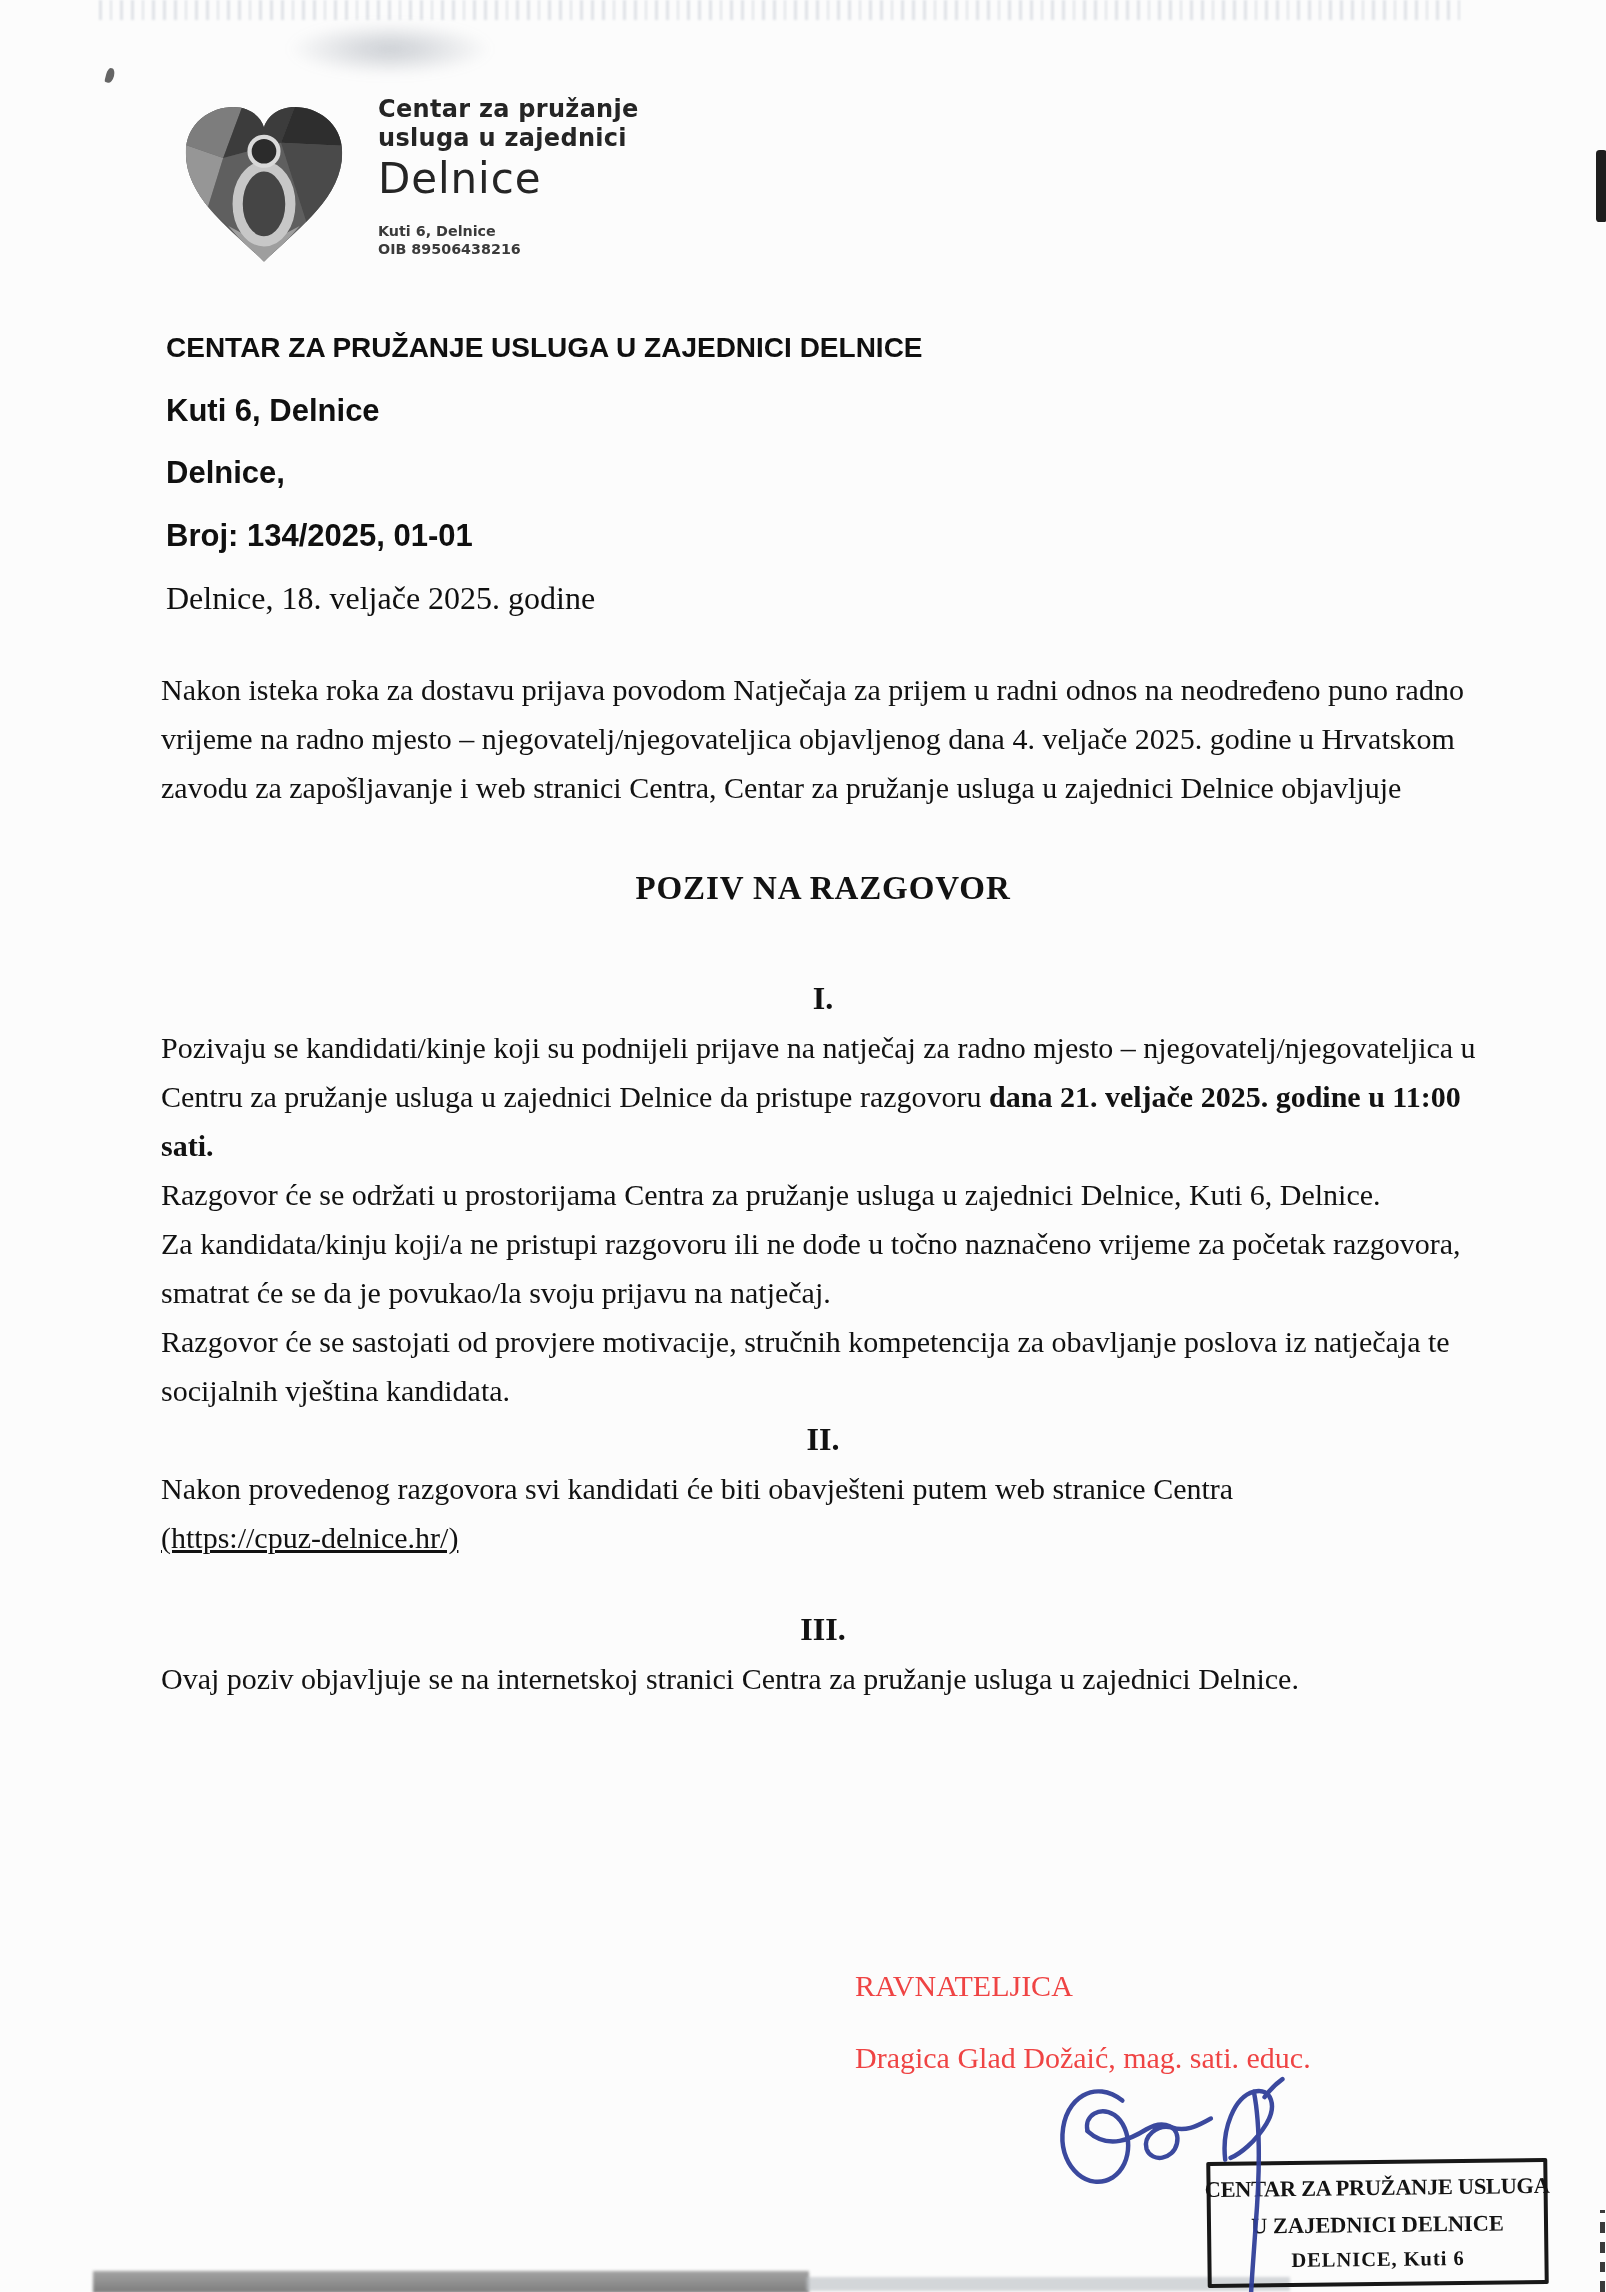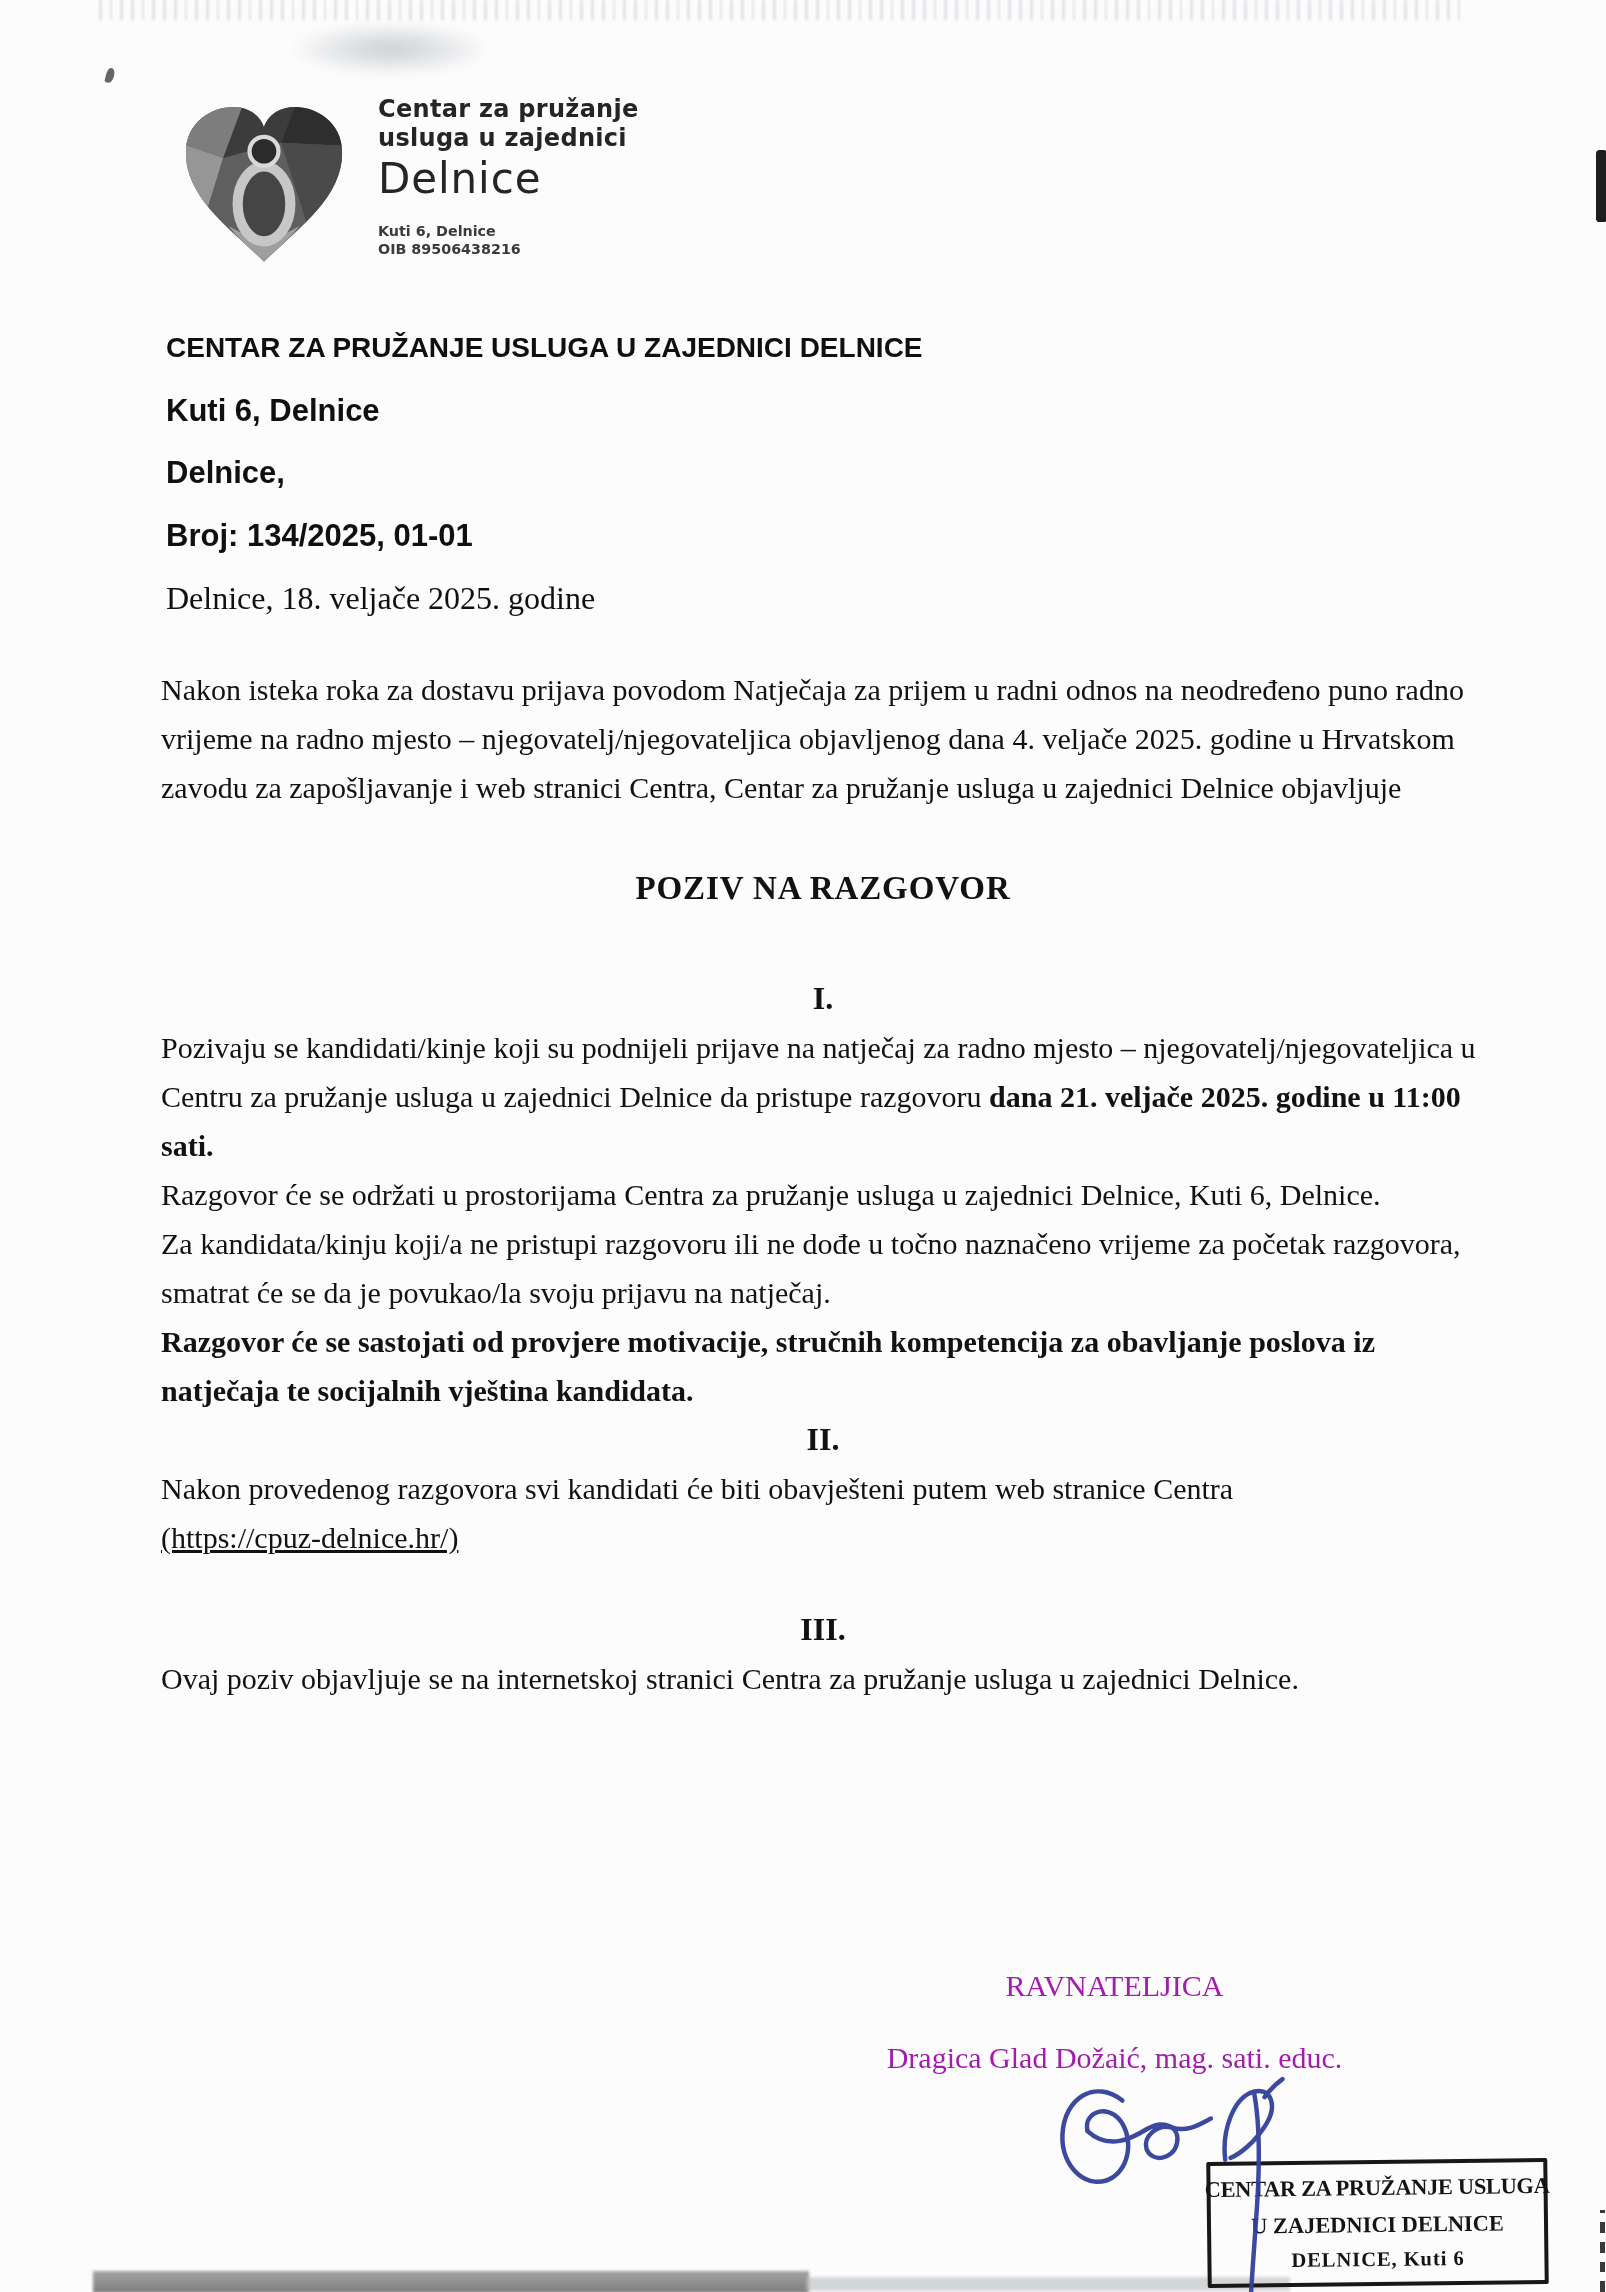--- a/index.html
+++ b/index.html
@@ -57,27 +57,27 @@
   .header .h-org{font-size:28px;}
   .header .h-date{font-family:"Liberation Serif", serif;font-weight:normal;font-size:32px;line-height:34px;}
   
   .content{position:absolute;left:161px;top:665px;width:1324px;font-size:30px;line-height:49px;color:#121212;}
   .content p{margin:0;}
   .doc-title{text-align:center;font-weight:bold;font-size:33px;letter-spacing:0.9px;margin:52px 0 0;line-height:49px;}
   .numeral{text-align:center;font-weight:bold;font-size:32px;line-height:49px;}
   .num-1{margin-top:61px;}
   .p-after-num{margin-top:0;}
   .p-gap-sm{margin-top:7.2px;}
-  .p-gap-md{margin-top:16px;font-weight:bold;}
+  .p-gap-md{margin-top:16px;}
   .num-2{}
   .num-3{margin-top:43px;}
   .p-sec3{margin-top:19.7px;}
   .web-link{text-decoration:underline;color:#121212;}
   
-  .sig-block{position:absolute;left:855px;top:1967px;width:519px;text-align:center;font-size:30px;line-height:38px;color:#a21caf;}
+  .sig-block{position:absolute;left:855px;top:1967px;width:519px;text-align:left;font-size:30px;line-height:38px;color:#ef4444;}
   .sig-name{margin-top:34px;}
   .sig-svg{position:absolute;left:1046px;top:2072px;width:269px;height:220px;z-index:6;}
   
   .stamp{
     position:absolute;left:1207px;top:2160px;width:333px;height:118px;
     border:4.5px solid #181818;border-radius:1.8px;
     transform:rotate(-.7deg);
     display:flex;flex-direction:column;justify-content:space-evenly;align-items:center;
     font-family:"Liberation Serif", serif;font-weight:bold;color:#141414;z-index:5;
   }

